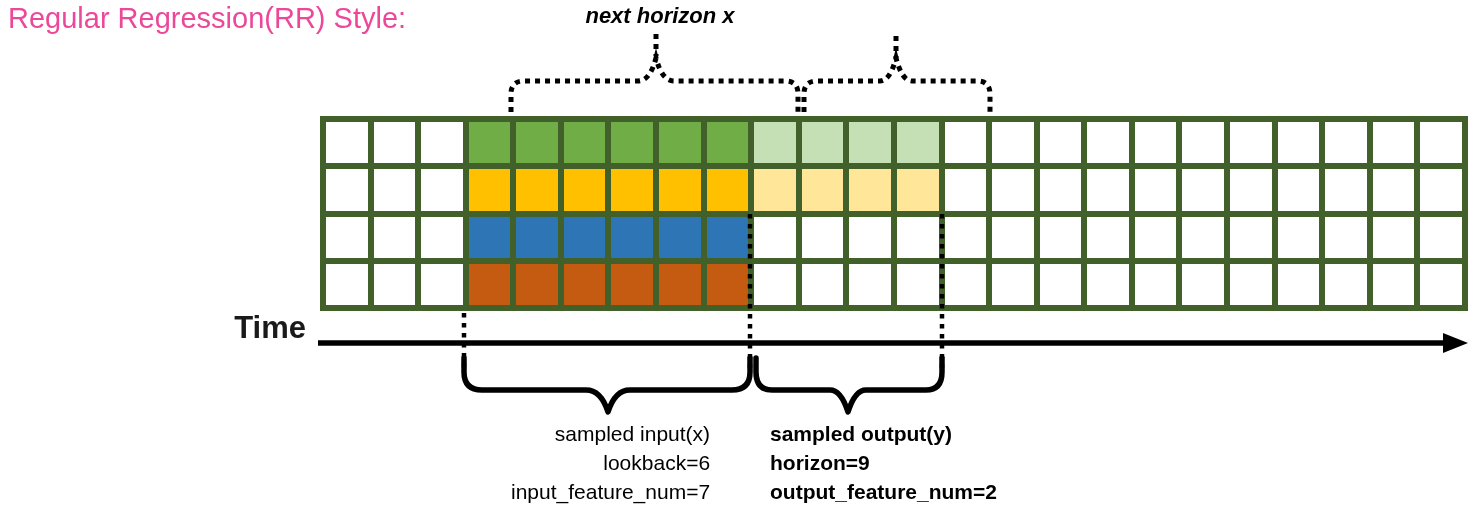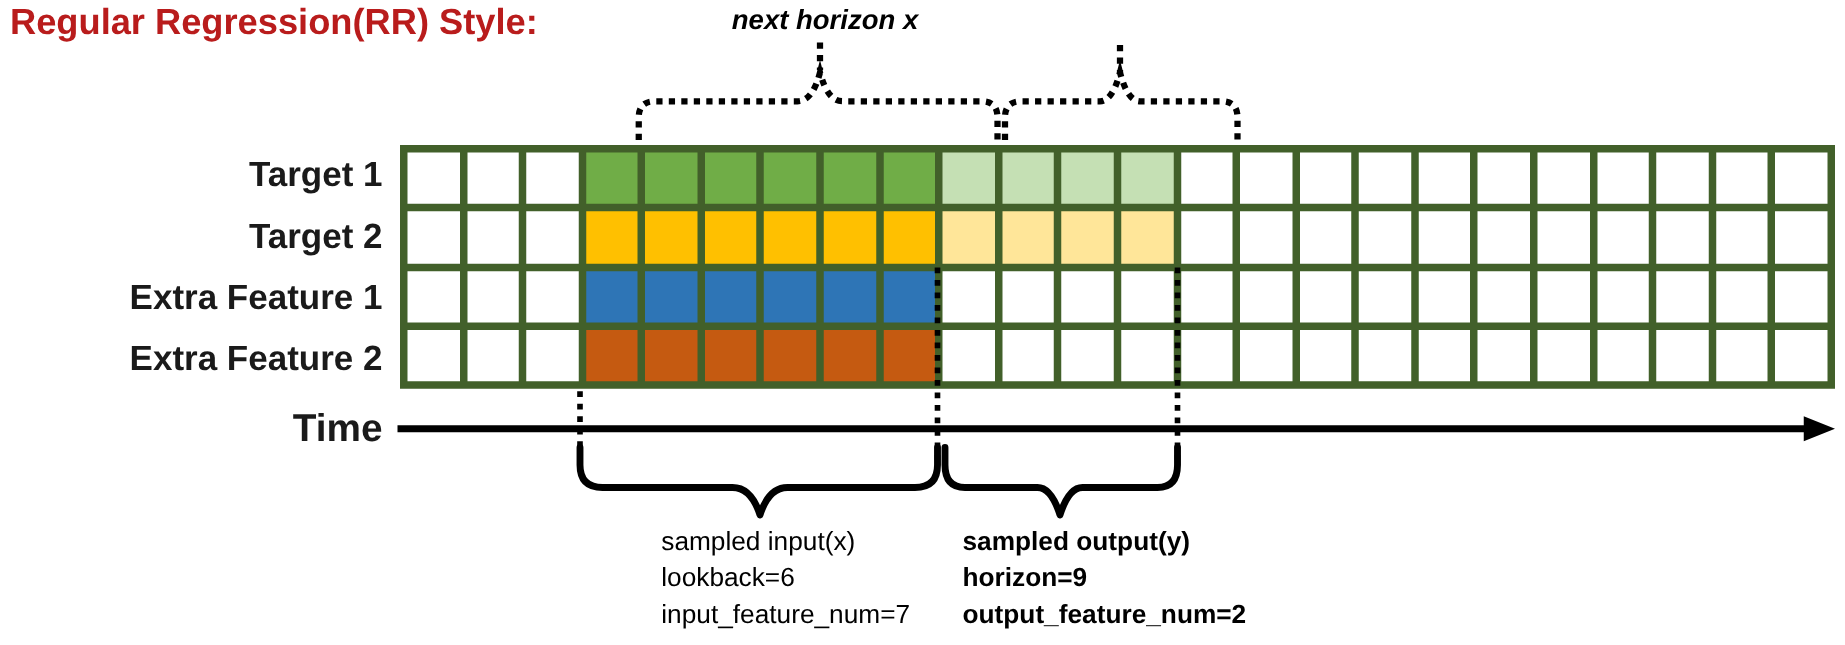--- a/index.html
+++ b/index.html
@@ -1,22 +1,22 @@
 <!DOCTYPE html>
 <html style="--grid-border: #42602a;"><head>
 <meta charset="utf-8">
 <style>
   html,body { margin:0; padding:0; background:#ffffff; }
   .canvas {
     position:relative; width:1476px; height:516px; background:#ffffff;
     font-family:"Liberation Sans", sans-serif; overflow:hidden;
   }
   .title {
-    position:absolute; left:8px; top:2px; font-size:29px; font-weight:bold;
-    color:#b91c1c; letter-spacing:0px; white-space:nowrap;
+    position:absolute; left:8px; top:2px; font-size:29px; font-weight:normal;
+    color:#ec4899; letter-spacing:0px; white-space:nowrap;
   }
   .row-labels {
     position:absolute; left:0; top:116px; width:306px; height:195px;
     display:flex; flex-direction:column;
   }
   .row-label {
     flex:1; display:flex; align-items:center; justify-content:flex-end;
     font-size:28px; font-weight:bold; color:#1a1a1a; white-space:nowrap;
   }
   .grid {
@@ -27,46 +27,40 @@
   }
   .cell { background:#ffffff; }
   .overlay { position:absolute; left:0; top:0; width:1476px; height:516px; pointer-events:none; }
   .next-label {
     position:absolute; top:3px; transform:translateX(-50%);
     font-size:22px; font-weight:bold; font-style:italic; color:#000; white-space:nowrap;
   }
   .next-label.x { left:660px; }
   .next-label.y { left:900px; }
   .time-label {
-    position:absolute; left:160px; top:325px; width:146px; text-align:right;
+    position:absolute; left:160px; top:310px; width:146px; text-align:right;
     font-size:31px; font-weight:bold; color:#1a1a1a;
   }
   .note-block {
     position:absolute; top:419px; font-size:21px; line-height:29px; color:#000;
     white-space:nowrap;
   }
-  .note-block.input  { left:529px; }
+  .note-block.input  { left:511px;text-align:right; }
   .note-block.output { left:770px;font-weight:bold; }
   .note-line { display:block; }
 </style>
 </head>
 <body>
 
 <div class="canvas">
 
   <div class="title">Regular Regression(RR) Style:</div>
 
   <div class="next-label x">next horizon x</div>
 
-  <div class="row-labels">
-    <div class="row-label">Target 1</div>
-    <div class="row-label">Target 2</div>
-    <div class="row-label">Extra Feature 1</div>
-    <div class="row-label">Extra Feature 2</div>
-  </div>
 
   <div class="grid">
       <div class="cell" style="background: rgb(255, 255, 255);"></div>
       <div class="cell" style="background: rgb(255, 255, 255);"></div>
       <div class="cell" style="background: rgb(255, 255, 255);"></div>
       <div class="cell" style="background: rgb(112, 173, 71);"></div>
       <div class="cell" style="background: rgb(112, 173, 71);"></div>
       <div class="cell" style="background: rgb(112, 173, 71);"></div>
       <div class="cell" style="background: rgb(112, 173, 71);"></div>
       <div class="cell" style="background: rgb(112, 173, 71);"></div>

